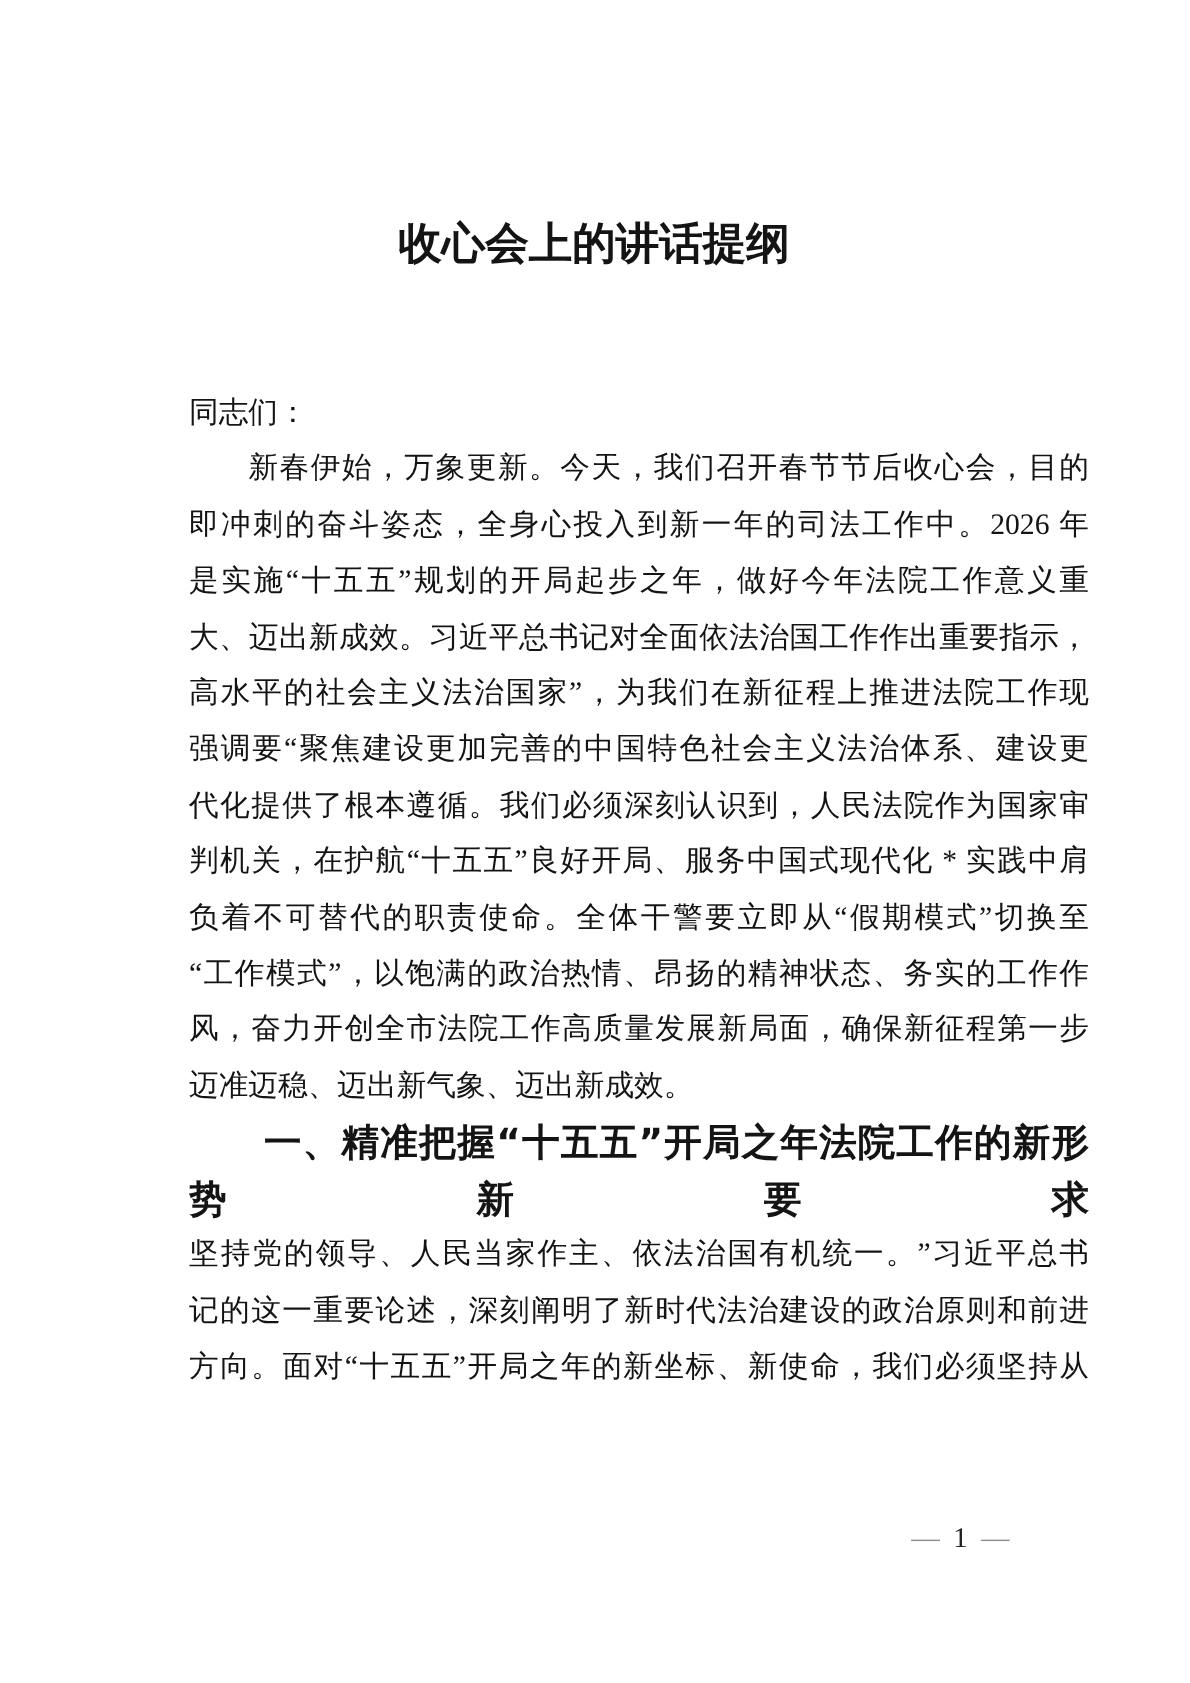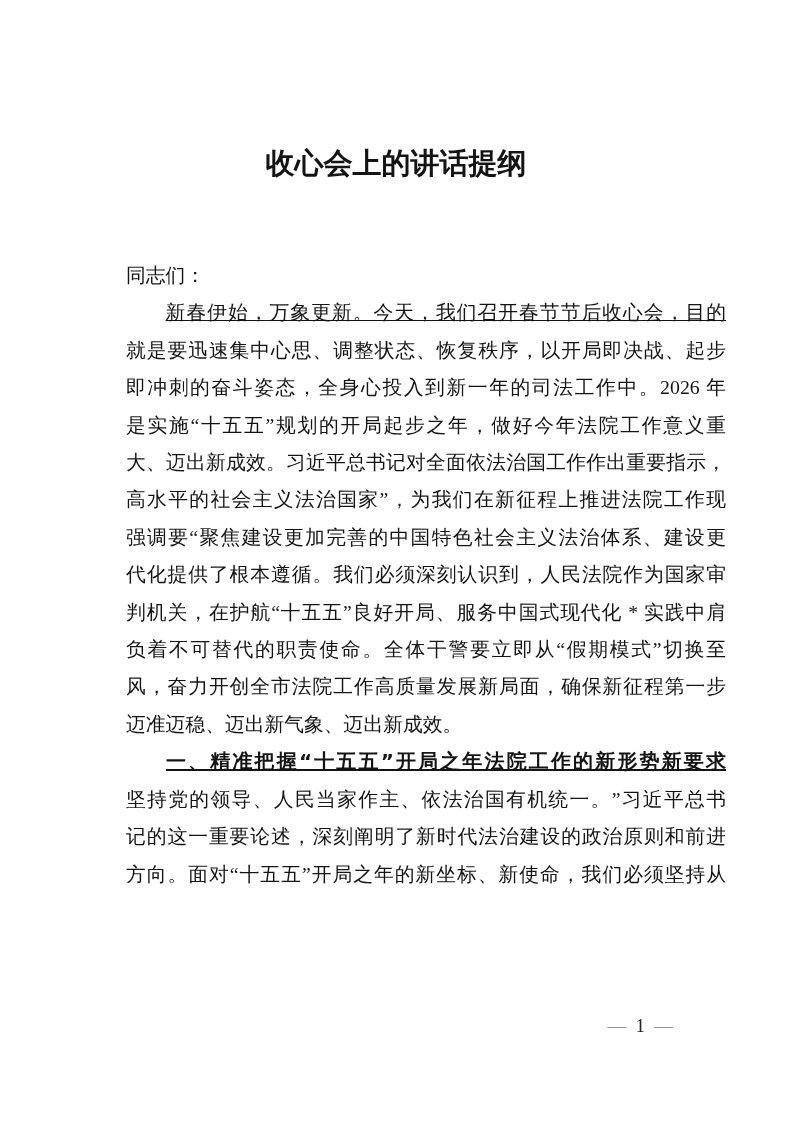--- a/index.html
+++ b/index.html
@@ -38,29 +38,28 @@
   }
   .line {
     text-align: justify;
     text-align-last: justify;
   }
   .line.end {
     text-align-last: left;
   }
   .line.indent {
     text-indent: 2em;
-    text-decoration: underline;
   }
   .line.salutation {
     text-align-last: left;
   }
   .line.heading {
     font-family: "DejaVu Sans", "Liberation Sans", sans-serif;
     font-weight: 700;
-    font-size: 20px;
+    font-size: 25px;
     text-align-last: justify;
   }
   .footer {
     position: absolute;
     top: 1014px;
     left: 0;
     width: 673px;
     text-align: right;
     font-family: "Liberation Serif", "DejaVu Serif", serif;
     font-size: 19px;
@@ -79,29 +78,29 @@
 <body>
 
 <div class="page">
   <div class="title">
     <div class="title-line">收心会上的讲话提纲</div>
   </div>
 
   <div class="content" id="content">
       <div class="line salutation end">同志们：</div>
       <div class="line body indent">新春伊始，万象更新。今天，我们召开春节节后收心会，目的</div>
-      <div class="line body">就是要迅速集中心思、调整状态、恢复秩序，以开局即决战、起步</div>
       <div class="line body">即冲刺的奋斗姿态，全身心投入到新一年的司法工作中。2026 年</div>
       <div class="line body">是实施“十五五”规划的开局起步之年，做好今年法院工作意义重</div>
       <div class="line body">大、迈出新成效。习近平总书记对全面依法治国工作作出重要指示，</div>
       <div class="line body">高水平的社会主义法治国家”，为我们在新征程上推进法院工作现</div>
       <div class="line body">强调要“聚焦建设更加完善的中国特色社会主义法治体系、建设更</div>
       <div class="line body">代化提供了根本遵循。我们必须深刻认识到，人民法院作为国家审</div>
       <div class="line body">判机关，在护航“十五五”良好开局、服务中国式现代化 * 实践中肩</div>
       <div class="line body">负着不可替代的职责使命。全体干警要立即从“假期模式”切换至</div>
+      <div class="line body">“工作模式”，以饱满的政治热情、昂扬的精神状态、务实的工作作</div>
       <div class="line body">风，奋力开创全市法院工作高质量发展新局面，确保新征程第一步</div>
       <div class="line body end">迈准迈稳、迈出新气象、迈出新成效。</div>
       <div class="line heading indent end">一、精准把握“十五五”开局之年法院工作的新形势新要求</div>
       <div class="line body">坚持党的领导、人民当家作主、依法治国有机统一。”习近平总书</div>
       <div class="line body">记的这一重要论述，深刻阐明了新时代法治建设的政治原则和前进</div>
       <div class="line body">方向。面对“十五五”开局之年的新坐标、新使命，我们必须坚持从</div>
     </div>
 
   <div class="footer">
     <span class="dash">—</span><span class="pagenum">1</span><span class="dash">—</span>

